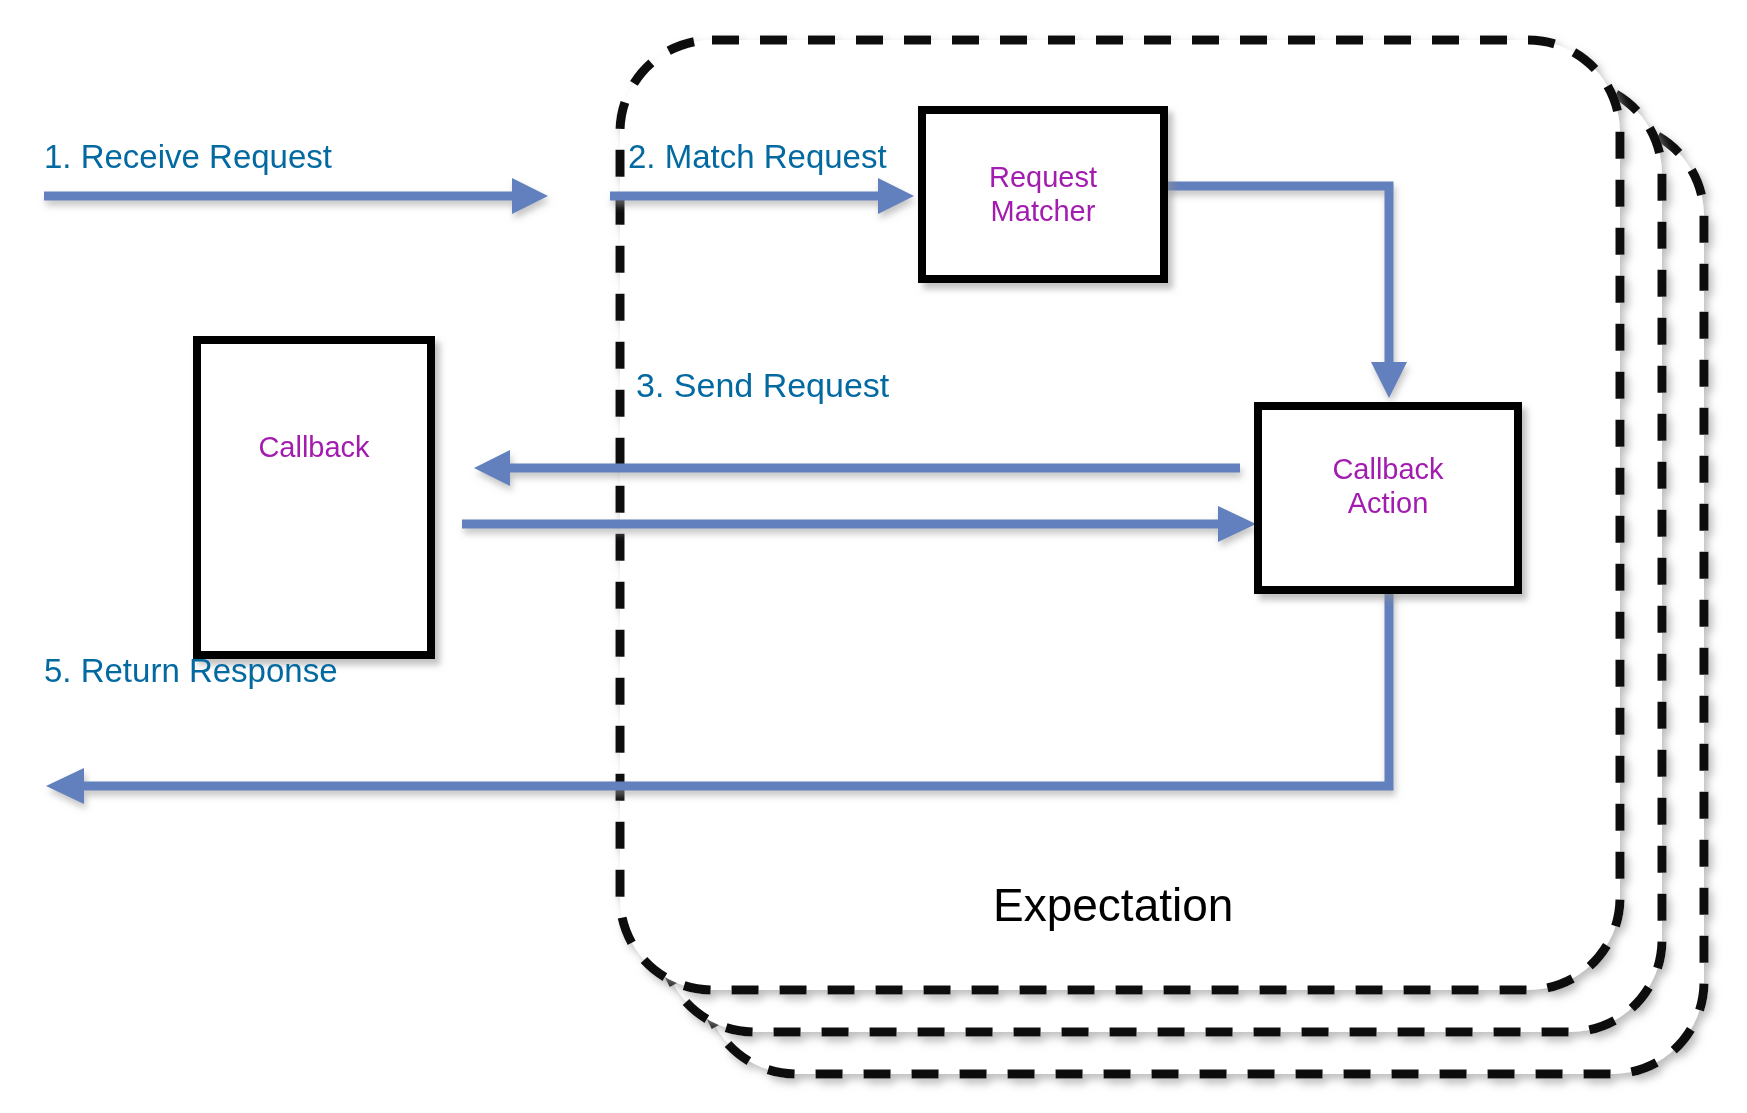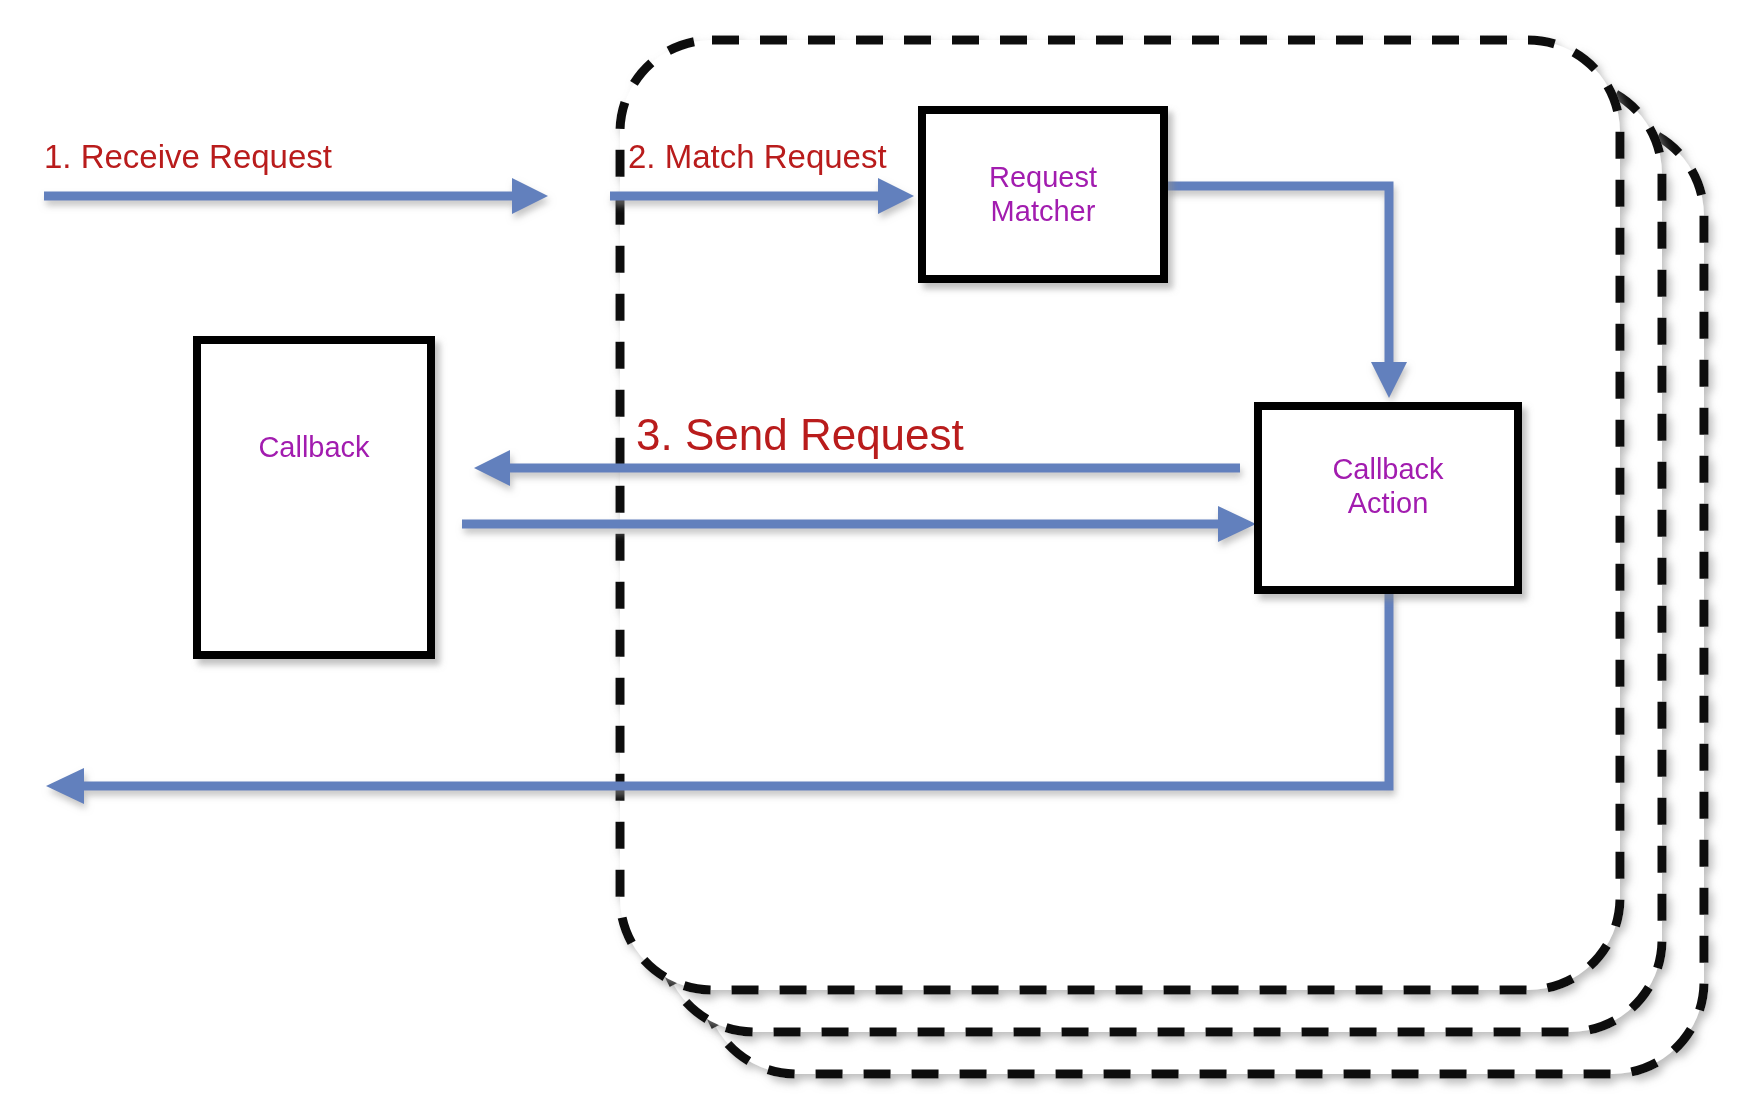--- a/index.html
+++ b/index.html
@@ -17,21 +17,21 @@
     font-family:"Liberation Sans", sans-serif;
     color:#a21caf;
     text-align:center;
     line-height:1.18;
     white-space:pre-line;
     user-select:none;
   }
   .steplabel{
     position:absolute;
     font-family:"Liberation Sans", sans-serif;
-    color:#b91c1c;
+    color:#0369a1;
     white-space:nowrap;
     user-select:none;
   }
   .bigword{
     position:absolute;
     font-family:"Liberation Sans", sans-serif;
     color:#000;
     white-space:nowrap;
     user-select:none;
   }
@@ -108,18 +108,20 @@
   <div class="boxlabel" style="left:922px;top:160px;width:242px;font-size:29px;">Request
 Matcher</div>
 
   <div class="boxlabel" style="left:1258px;top:452px;width:260px;font-size:29px;">Callback
 Action</div>
 
   <div class="steplabel" style="left:44px;top:138px;font-size:33px;">1. Receive Request</div>
 
   <div class="steplabel" style="left:628px;top:138px;font-size:33px;">2. Match Request</div>
 
-  <div class="steplabel" style="left:636px;top:366px;font-size:44px;margin-top:44px;">3. Send Request</div>
+  <div class="steplabel" style="left:636px;top:366px;font-size:34px;">3. Send Request</div>
 
 
+  <div class="steplabel" style="left:44px;top:652px;font-size:33px;">5. Return Response</div>
 
+  <div class="bigword" style="left:993px;top:878px;font-size:46px;">Expectation</div>
 
 </div>
 
 </body></html>

